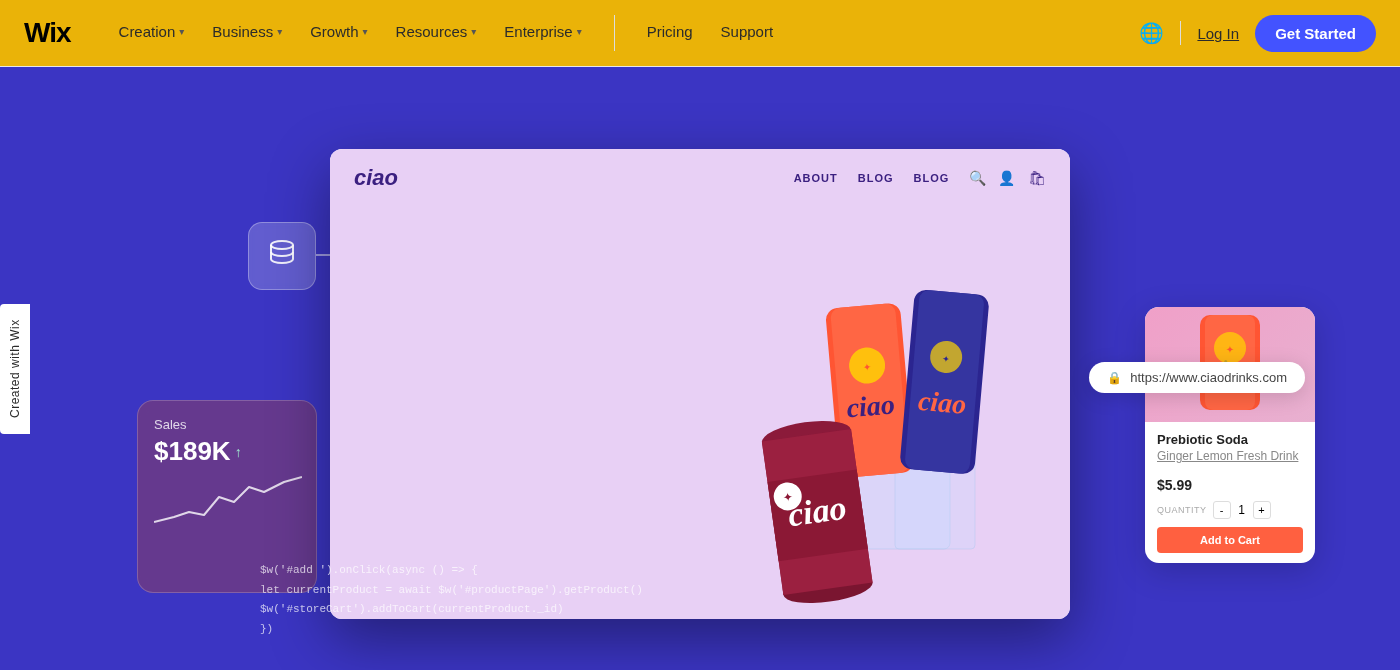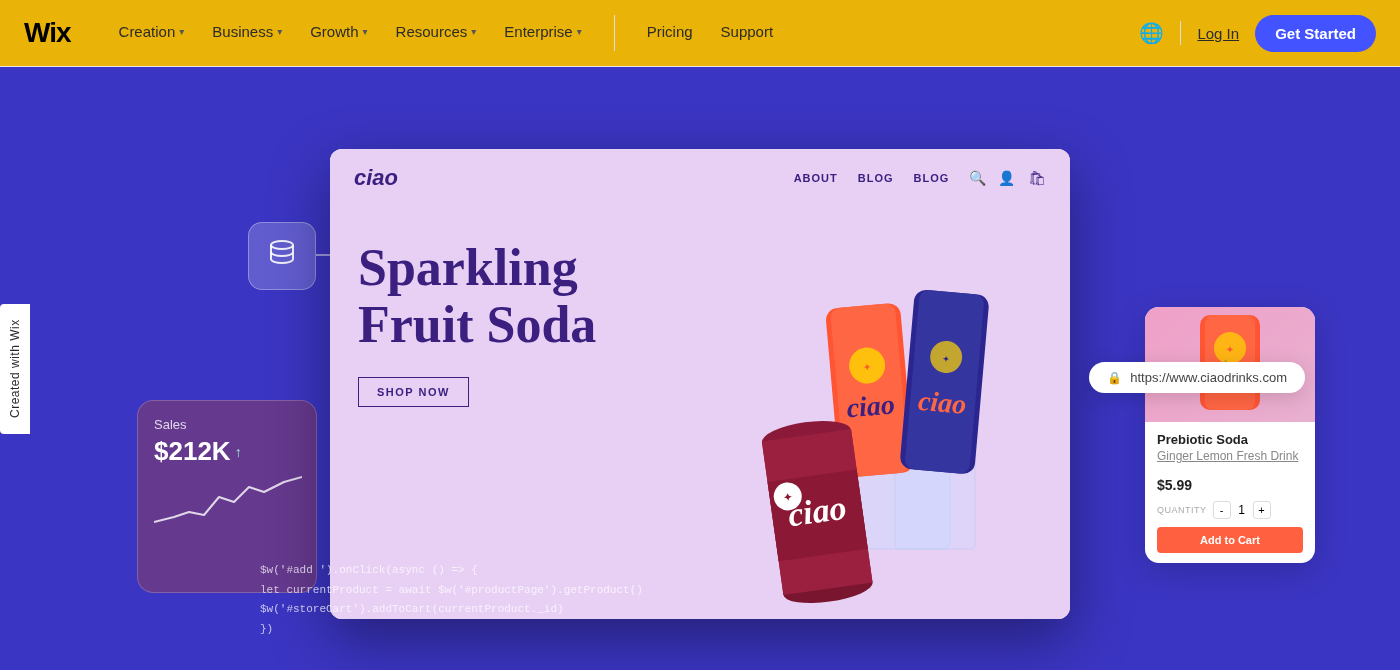--- a/index.html
+++ b/index.html
@@ -487,21 +487,21 @@
         <path d="M5 8v7c0 2.2 4.9 4 11 4s11-1.8 11-4V8" stroke="rgba(255,255,255,0.9)" stroke-width="2" fill="none"></path>
         <path d="M5 15v7c0 2.2 4.9 4 11 4s11-1.8 11-4v-7" stroke="rgba(255,255,255,0.9)" stroke-width="2" fill="none"></path>
       </svg>
     </span>
   </div>
   <div class="db-connector"></div>
 
   <div class="sales-card">
     <div class="sales-label">Sales</div>
     <div class="sales-value">
-      <span>$212K</span>
+      <span>$189K</span>
       <span class="sales-up">↑</span>
     </div>
     <svg class="chart-svg" viewBox="0 0 148 60">
       <polyline points="0,55 20,50 35,45 50,48 65,30 80,35 95,20 110,25 130,15 148,10" fill="none" stroke="rgba(255,255,255,0.8)" stroke-width="2" stroke-linejoin="round"></polyline>
     </svg>
   </div>
 
   <div class="browser-mockup">
     <div class="browser-content">
 
@@ -512,27 +512,20 @@
           <span class="ciao-nav-link">BLOG</span>
           <span class="ciao-nav-link">BLOG</span>
           <div class="ciao-nav-icons">
             <span>🔍</span>
             <span>👤</span>
             <span>🛍</span>
           </div>
         </div>
       </div>
 
-      <div class="ciao-hero-text">
-        <div class="ciao-headline">
-          <div>Sparkling</div>
-          <div>Fruit Soda</div>
-        </div>
-        <button class="ciao-shop-btn">SHOP NOW</button>
-      </div>
 
       <div class="cans-area">
         <svg viewBox="0 0 420 390" width="420" height="390">
 
           <rect x="180" y="200" width="120" height="120" rx="6" fill="rgba(200,220,255,0.4)" stroke="rgba(180,200,240,0.6)" stroke-width="1"></rect>
           <rect x="245" y="220" width="80" height="100" rx="4" fill="rgba(200,220,255,0.3)" stroke="rgba(180,200,240,0.5)" stroke-width="1"></rect>
 
           <g transform="translate(175, 80) rotate(-5)">
             <rect x="0" y="0" width="75" height="170" rx="12" fill="#FF5533"></rect>
             <rect x="5" y="0" width="65" height="170" rx="10" fill="#FF6644"></rect>

